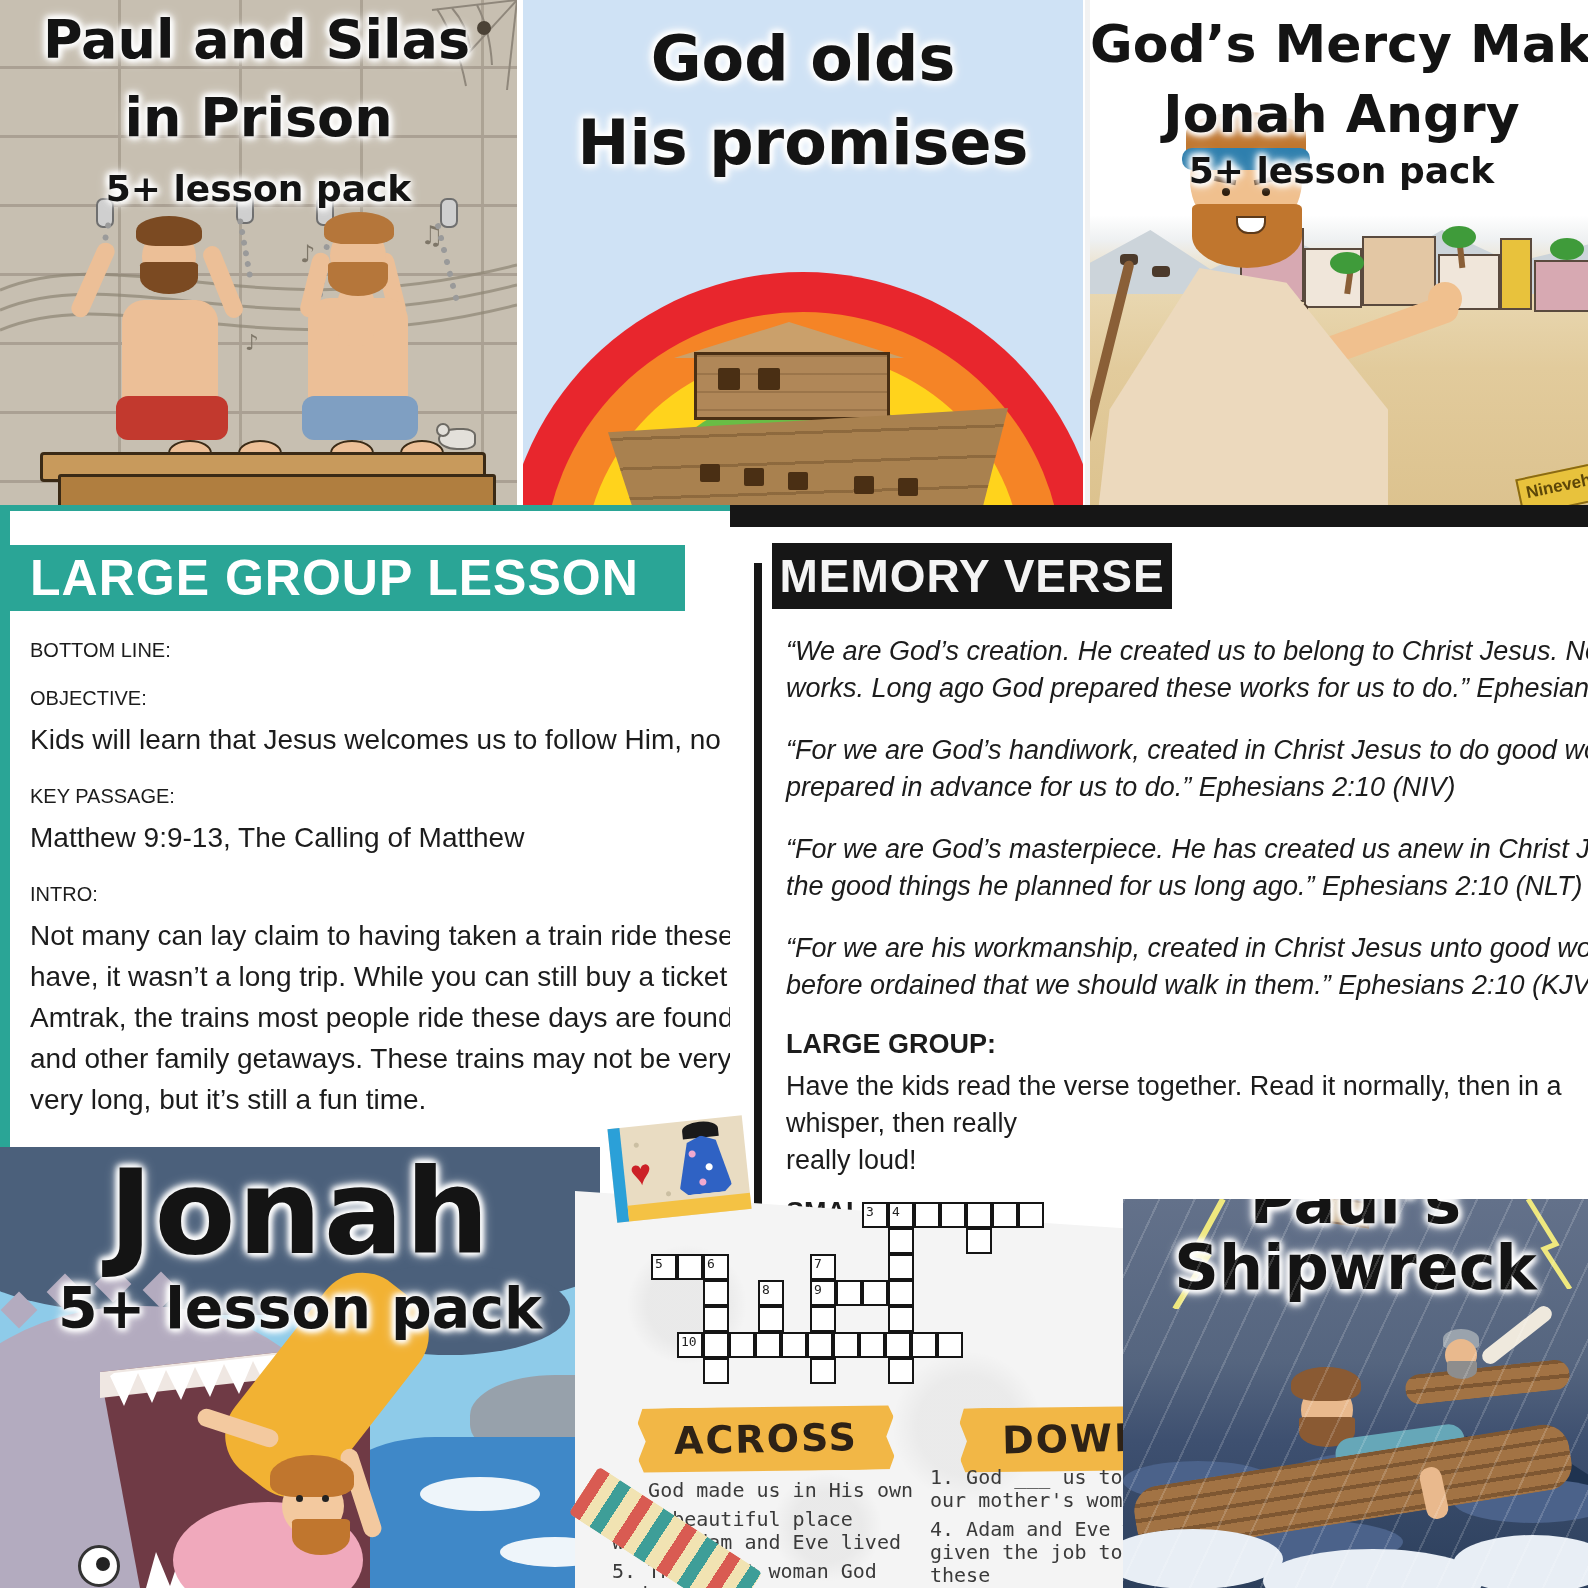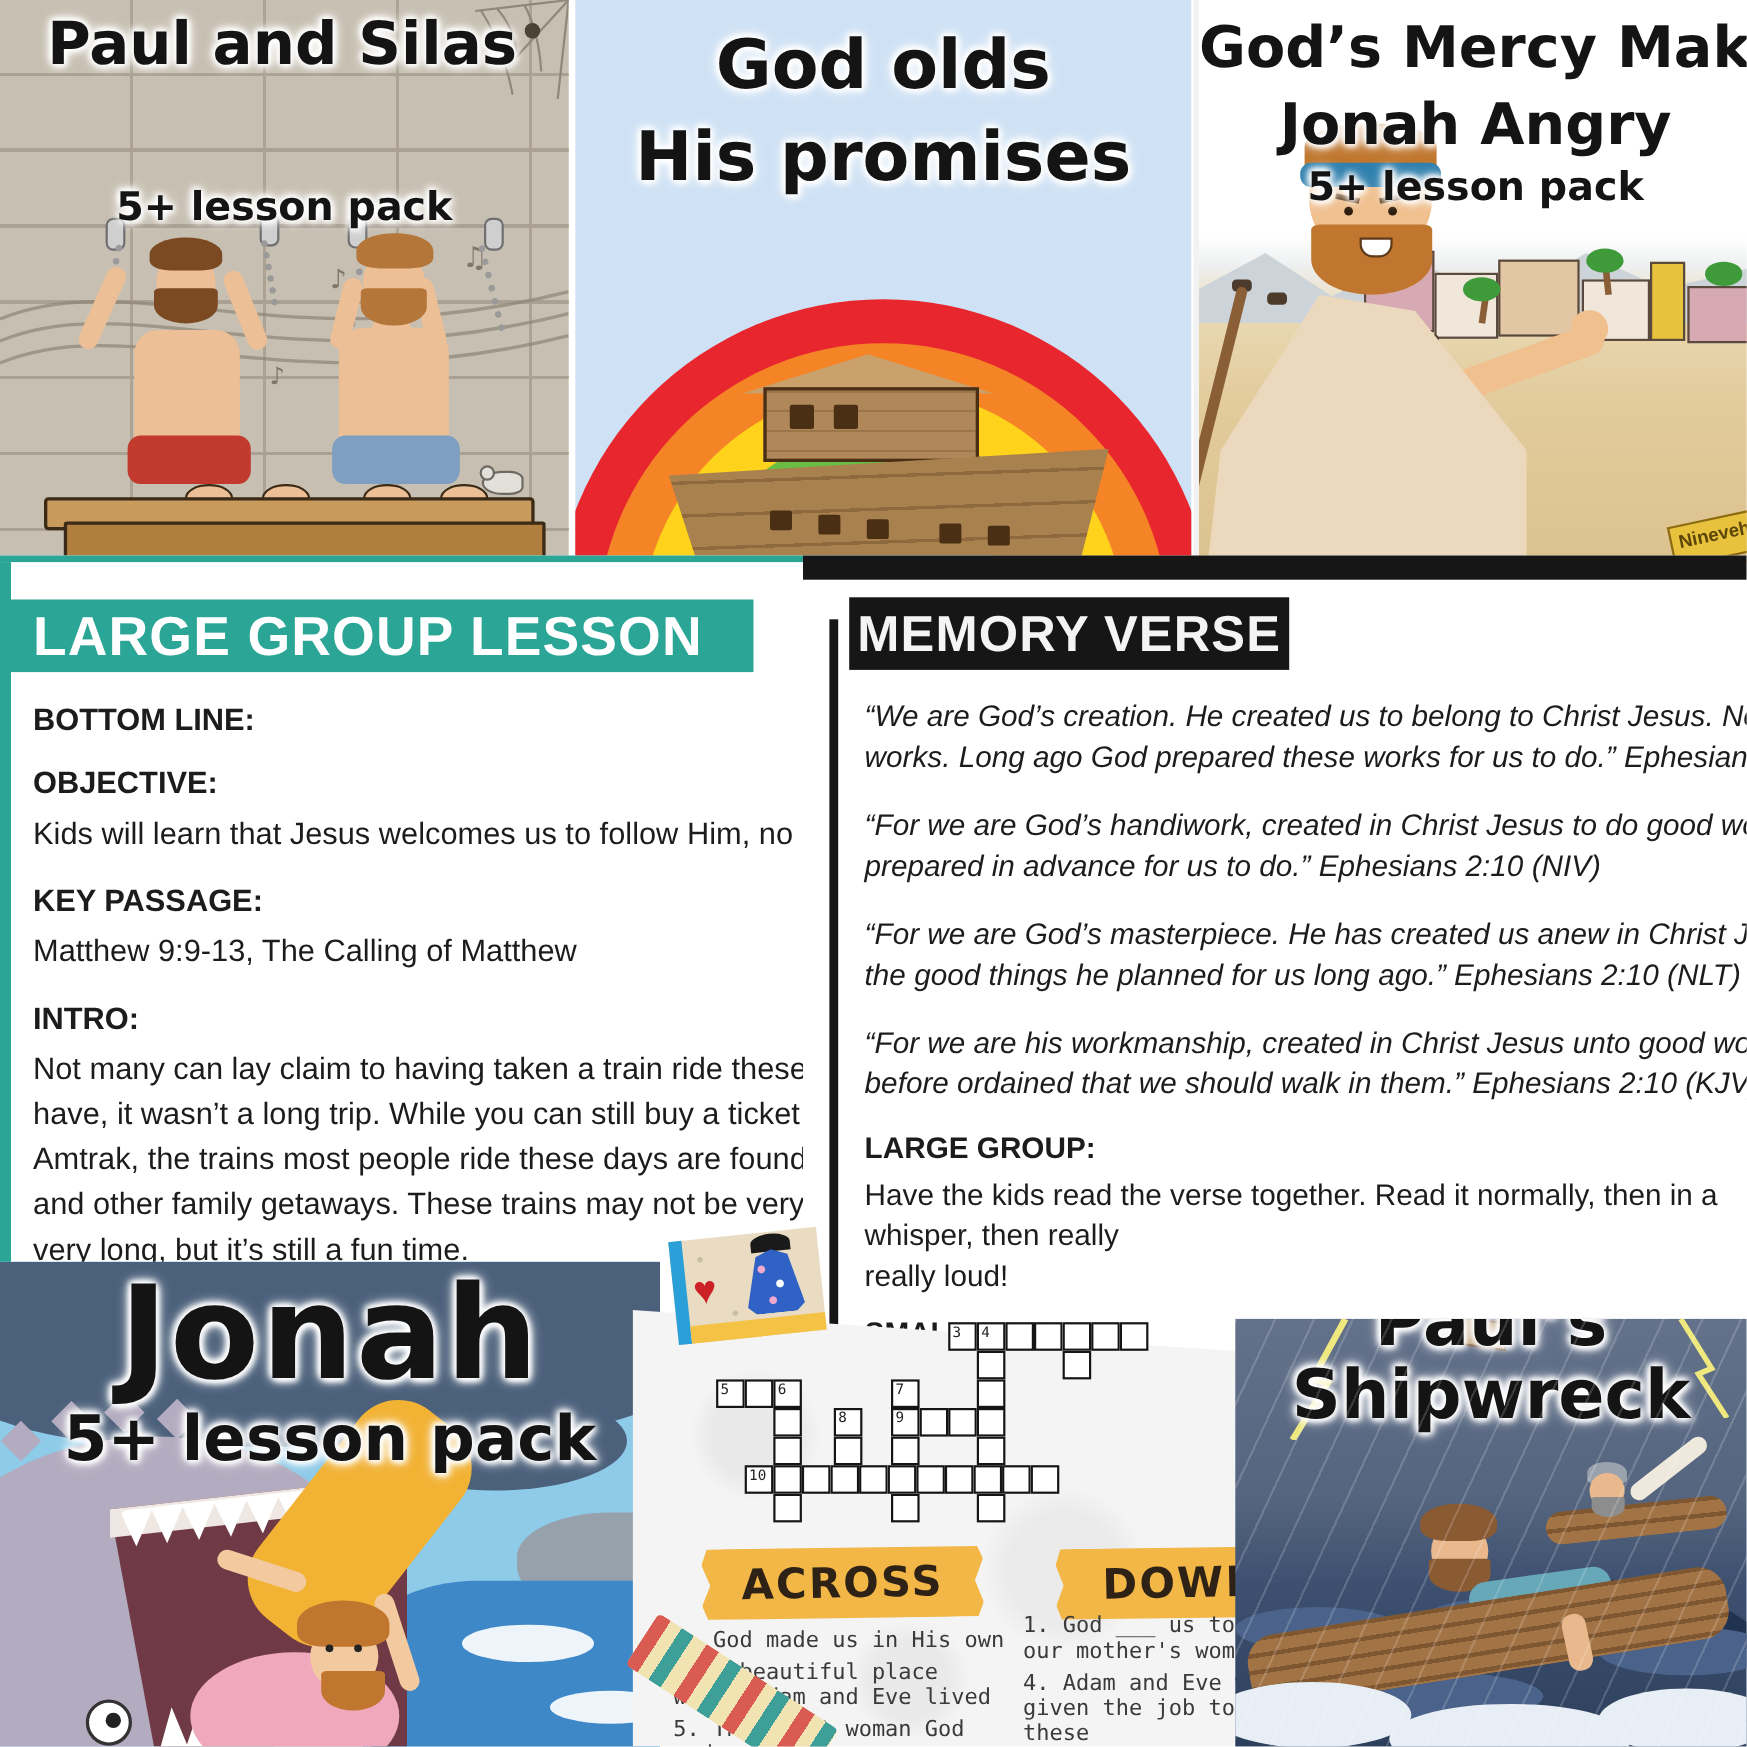--- a/index.html
+++ b/index.html
@@ -71,21 +71,21 @@
         font-size:17px;font-weight:bold;color:#5d4708;padding:4px 6px;white-space:nowrap;overflow:hidden;}
 
   
   #lesson-doc{left:0;top:505px;width:905px;height:648px;background:#fff;border-top:6px solid #2aa596;z-index:2;}
   .lesson-stripe{position:absolute;left:0;top:0;width:10px;height:648px;background:#2aa596;}
   .lesson-header{position:absolute;left:10px;top:34px;width:655px;height:66px;background:#2aa596;color:#fff;
                  font-weight:bold;font-size:50px;letter-spacing:1px;line-height:66px;padding-left:20px;
                  font-family:"Liberation Sans",sans-serif;}
   .lesson-body{position:absolute;left:30px;top:128px;width:860px;color:#1c1c1c;}
   .sec{margin-bottom:25px;}
-  .sec .lbl{font-weight:bold;font-size:28px;margin-bottom:9px;}
+  .sec .lbl{font-weight:normal;font-size:20px;margin-bottom:9px;}
   .sec .txt{font-size:28px;line-height:41px;white-space:pre-line;}
 
   #memory-doc{left:730px;top:505px;width:858px;height:778px;background:#fff;z-index:3;}
   .mem-topbar{position:absolute;left:0;top:0;width:858px;height:22px;background:#161616;}
   .mem-stripe{position:absolute;left:24px;top:58px;width:8px;height:650px;background:#161616;}
   .mem-header{position:absolute;left:42px;top:38px;width:400px;height:66px;background:#161616;color:#f4f4f4;
               font-weight:bold;font-size:46px;letter-spacing:1px;line-height:66px;text-align:center;}
   .mem-body{position:absolute;left:56px;top:128px;width:830px;color:#1c1c1c;}
   .verse{font-style:italic;font-size:27px;line-height:37px;white-space:pre;margin-bottom:25px;}
   .mem-sec .lbl{font-weight:bold;font-size:27px;margin-bottom:8px;}
@@ -221,20 +221,21 @@
       <div class="foot" style="left:168px;top:440px;width:40px;height:22px;"></div>
       <div class="foot" style="left:238px;top:440px;width:40px;height:22px;"></div>
       <div class="foot" style="left:330px;top:440px;width:40px;height:22px;"></div>
       <div class="foot" style="left:400px;top:440px;width:40px;height:22px;"></div>
       <div class="bench-top" style="left:40px;top:452px;width:440px;height:24px;"></div>
       <div class="bench-front" style="left:58px;top:474px;width:432px;height:38px;"></div>
       <div class="mouse" style="left:438px;top:428px;"></div>
     </div>
 
     <div class="abs bubble c1-t1">Paul and Silas</div>
+    <div class="abs bubble c1-t2">in Prison</div>
     <div class="abs bubble c1-sub">5+ lesson pack</div>
   </div>
 
   <div id="card2" class="card">
     <div class="abs" style="left:0;right:0;bottom:-60px;height:360px;">
       <div class="rb-band" style="width:600px;height:300px;background:#e8262d;"></div>
       <div class="rb-band" style="width:520px;height:260px;background:#f58426;"></div>
       <div class="rb-band" style="width:440px;height:220px;background:#ffd31c;"></div>
       <div class="rb-band" style="width:360px;height:180px;background:#69bd45;"></div>
       <div class="rb-band" style="width:280px;height:140px;background:#3db5e8;"></div>

